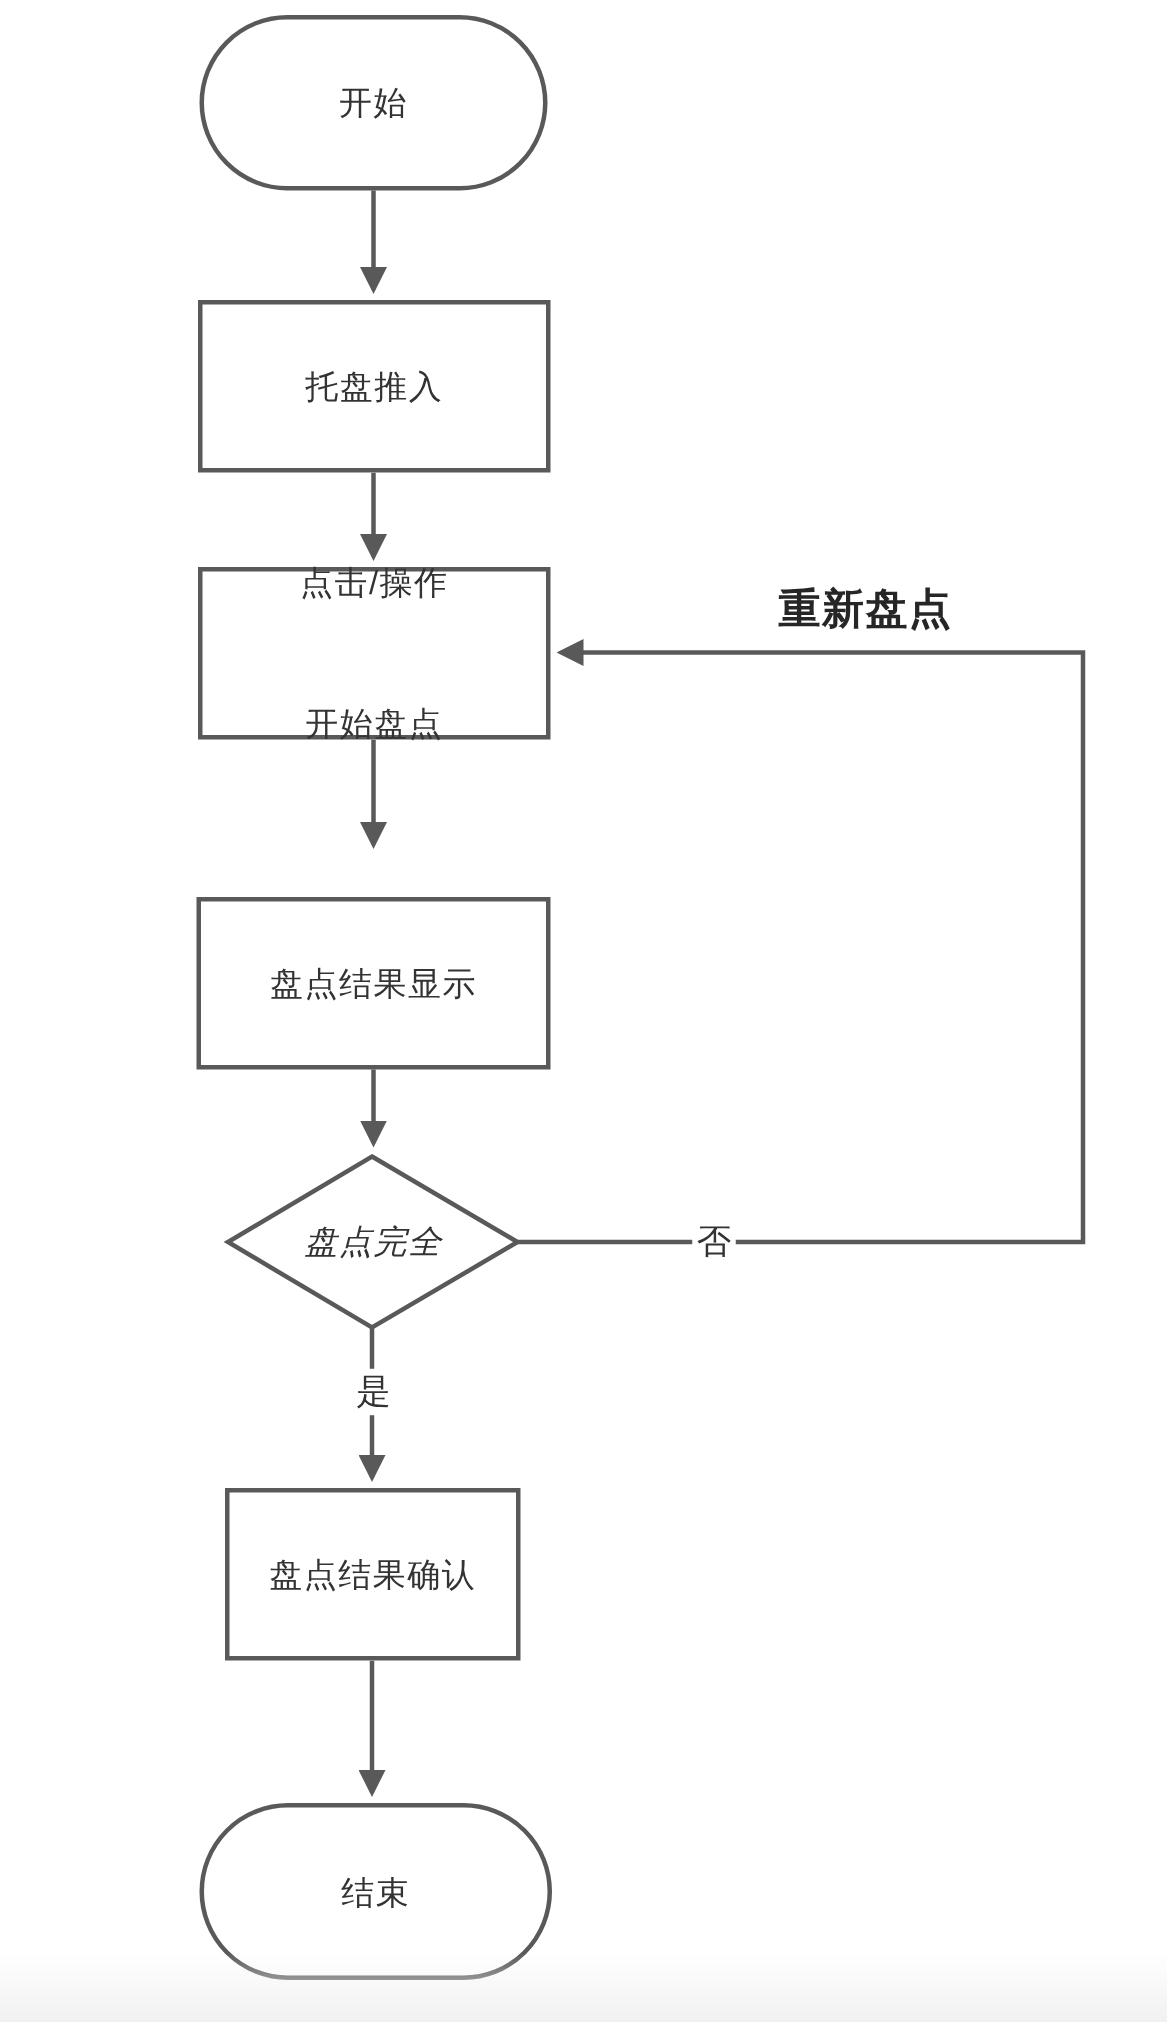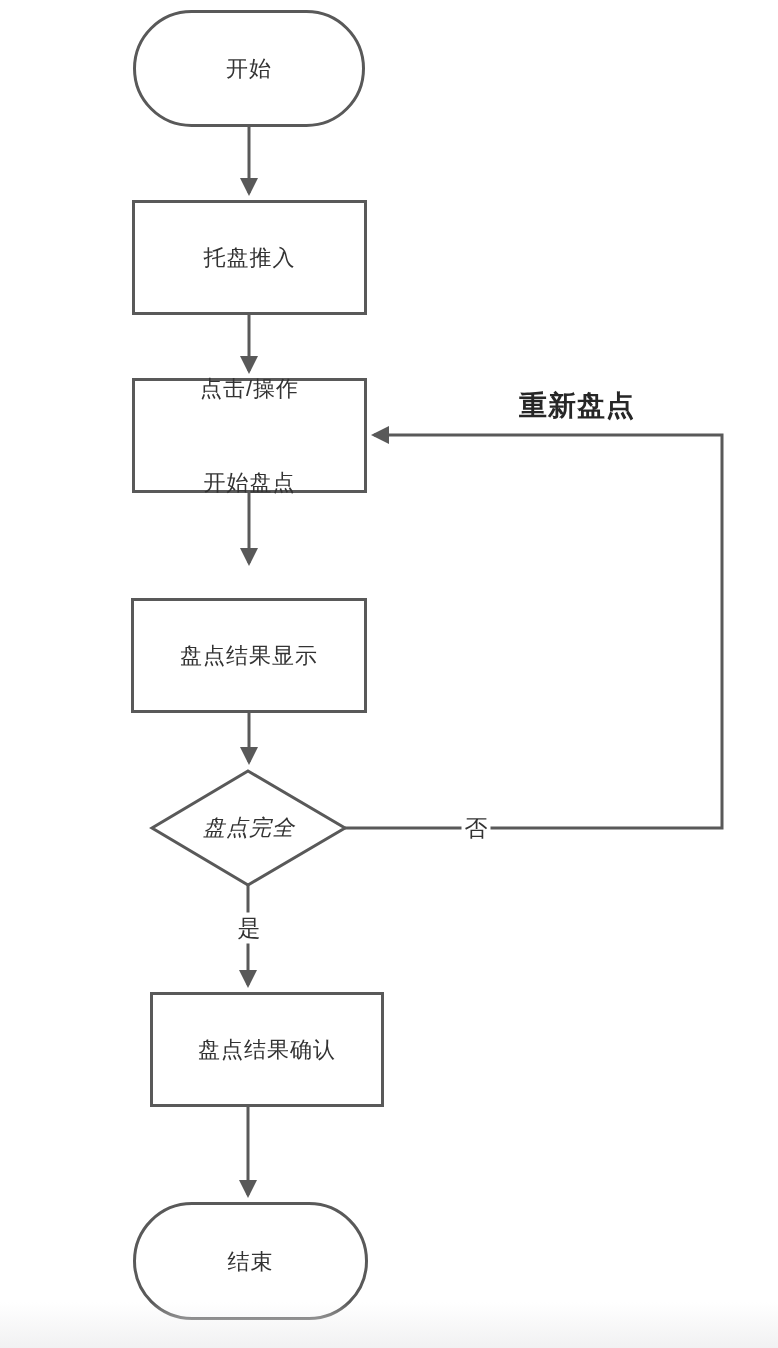--- a/index.html
+++ b/index.html
@@ -110,21 +110,21 @@
     <span class="line">点击/操作</span>
     <span class="line">开始盘点</span>
   </div>
 
   <div class="node" style="left:131px; top:570px; width:236px; height:115px;margin-top:28px;">
     <span class="line">盘点结果显示</span>
   </div>
 
   <div class="diamond-label" style="left:249px; top:828px;">盘点完全</div>
 
-  <div class="node" style="left:150px; top:992px; width:234px; height:115px;">
+  <div class="node" style="left:150px; top:992px; width:197px; height:115px;">
     <span class="line">盘点结果确认</span>
   </div>
 
   <div class="node terminator" style="left:133px; top:1202px; width:235px; height:118px;">
     <span class="line">结束</span>
   </div>
 
   <div class="edge-label" style="left:249px; top:928px;">是</div>
 
   <div class="edge-label" style="left:476px; top:828px;">否</div>

